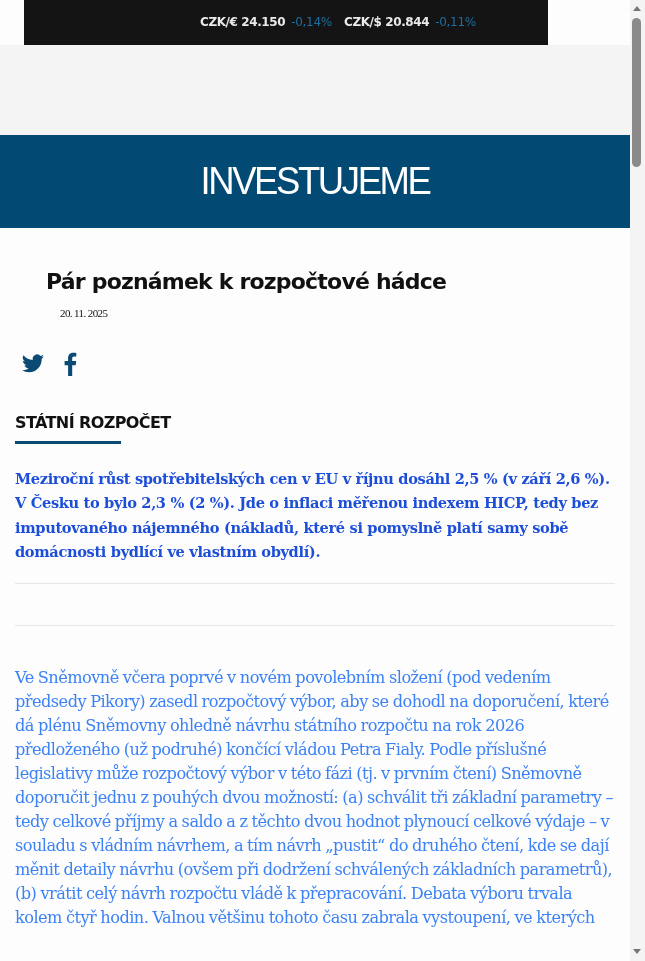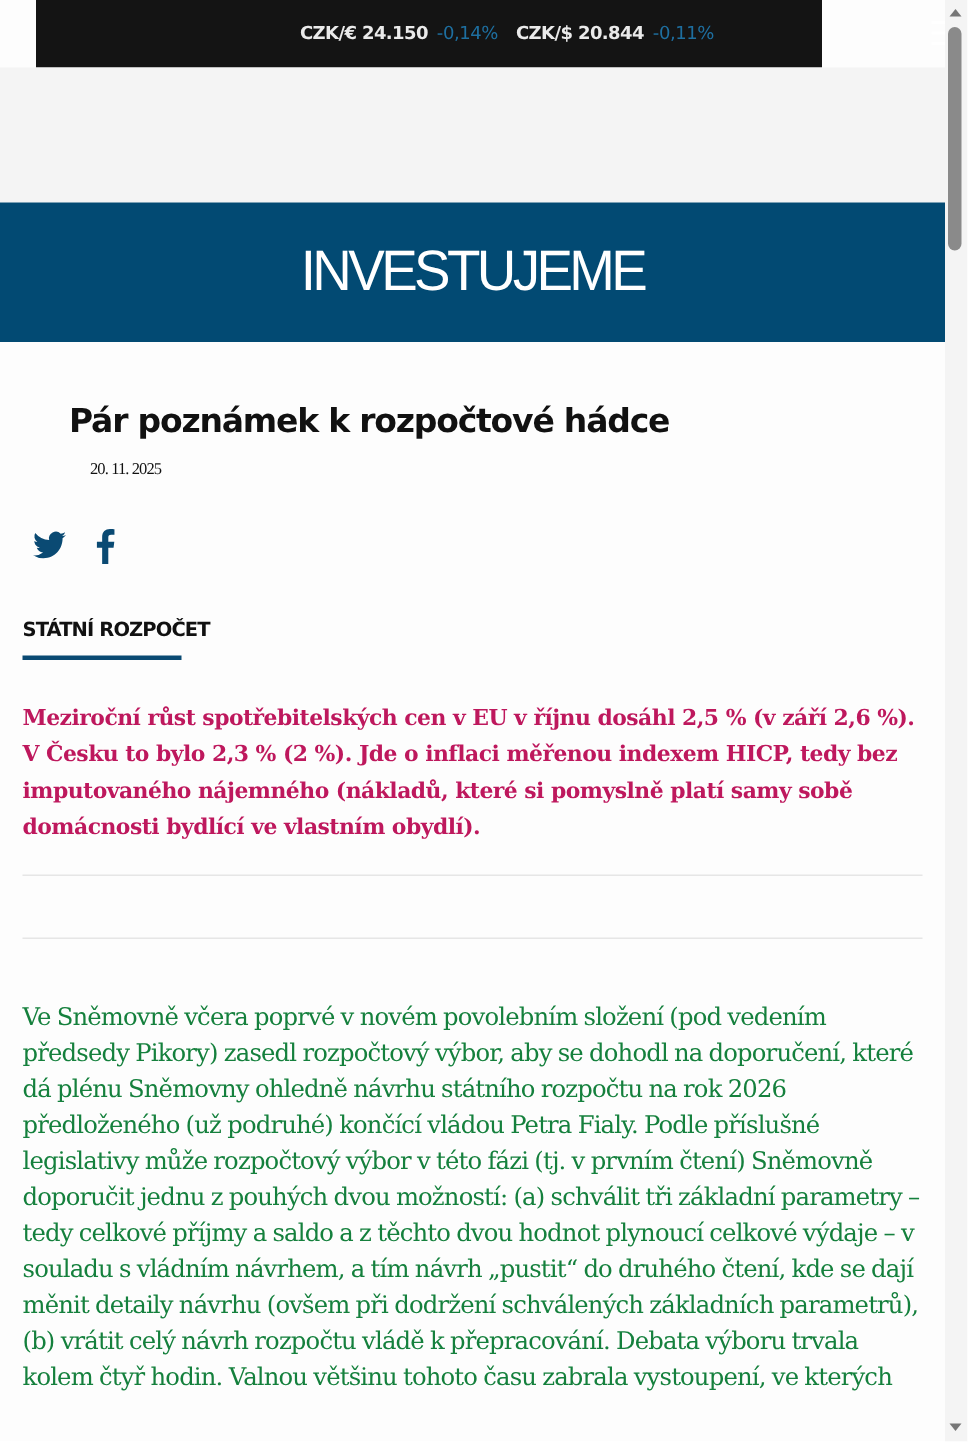--- a/index.html
+++ b/index.html
@@ -28,31 +28,31 @@
     .brand-logo { position: absolute; left: 0; top: 160px; width: 630px; text-align: center; font-family: "Liberation Sans", sans-serif; font-size: 38px; color: #ffffff; letter-spacing: -2.5px; transform: scaleX(0.96); }
 
     
     .article-title { position: absolute; left: 15px; top: 269px; font-family: "DejaVu Sans", sans-serif; font-size: 22px; color: #111; letter-spacing: -0.8px; white-space: nowrap; margin-left: 31px; }
     .article-date { position: absolute; left: 15px; top: 307px; font-family: Liberation Serif, serif; font-size: 11px; color: #111; letter-spacing: -0.6px; margin-left: 45px; }
 
     .share { position: absolute; top: 352px; height: 24px; cursor: pointer; }
     .share-twitter { left: 21px; width: 24px; }
     .share-facebook { left: 63px; width: 14px; }
 
-    .tag { position: absolute; top: 413px; font-family: "DejaVu Sans", sans-serif; font-size: 13px; font-weight: bold; color: #111; letter-spacing: -0.6px; white-space: nowrap; padding-bottom: 9px; border-bottom: 3px solid #0a4a73; cursor: pointer; }
+    .tag { position: absolute; top: 413px; font-family: "DejaVu Sans", sans-serif; font-size: 16px; font-weight: bold; color: #111; letter-spacing: -0.6px; white-space: nowrap; padding-bottom: 9px; border-bottom: 3px solid #0a4a73; cursor: pointer; }
     .tag-1 { left: 15px; width: 106px; }
     .tag-2 { left: 131px; width: 111px; }
 
-    .perex { position: absolute; left: 15px; top: 467px; width: 600px; font-family: "DejaVu Serif", serif; font-size: 14.6px; font-weight: bold; line-height: 24.4px; color: #be185d; letter-spacing: -0.35px; }
+    .perex { position: absolute; left: 15px; top: 467px; width: 600px; font-family: "DejaVu Serif", serif; font-size: 14.6px; font-weight: bold; line-height: 24.4px; color: #1d4ed8; letter-spacing: -0.35px; }
 
     .divider { position: absolute; left: 15px; width: 600px; height: 1px; background: #e6e6e6; }
     .divider-1 { top: 583px; }
     .divider-2 { top: 625px; }
 
-    .body-text { position: absolute; left: 15px; top: 666px; width: 605px; font-family: "DejaVu Serif", serif; font-size: 16.2px; line-height: 24px; color: #15803d; letter-spacing: -0.55px; word-spacing: -0.5px; }
+    .body-text { position: absolute; left: 15px; top: 666px; width: 605px; font-family: "DejaVu Serif", serif; font-size: 16.2px; line-height: 24px; color: #3b82f6; letter-spacing: -0.55px; word-spacing: -0.5px; }
 
     
     .scrollbar { position: absolute; left: 630px; top: 0; width: 15px; height: 961px; background: #f4f4f4; }
     .scroll-up { position: absolute; left: 3px; top: 6px; width: 0; height: 0; border-left: 4.5px solid transparent; border-right: 4.5px solid transparent; border-bottom: 5px solid #777; cursor: pointer; }
     .scroll-down { position: absolute; left: 3px; top: 949px; width: 0; height: 0; border-left: 4.5px solid transparent; border-right: 4.5px solid transparent; border-top: 5px solid #777; cursor: pointer; }
     .scroll-thumb { position: absolute; left: 2px; top: 18px; width: 9px; height: 149px; background: #8a8a8a; border-radius: 5px; cursor: pointer; }
   </style>
 </head>
 <body>
 

